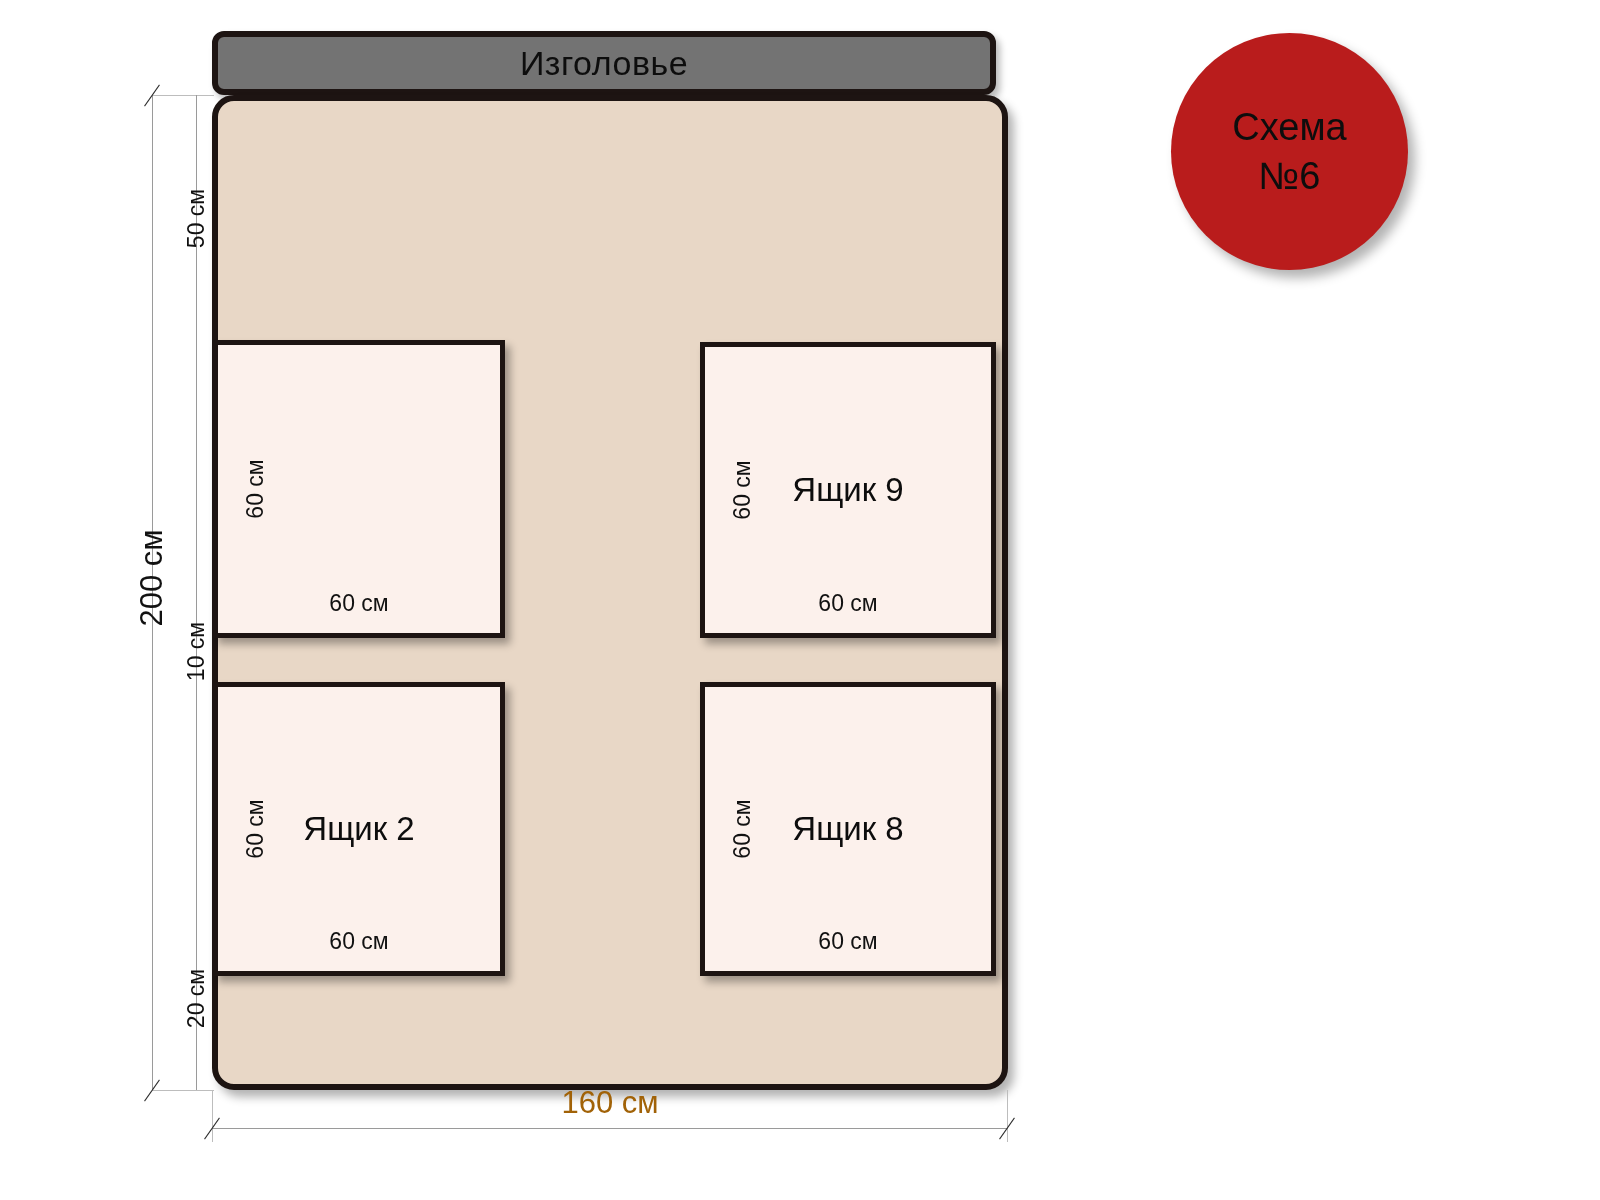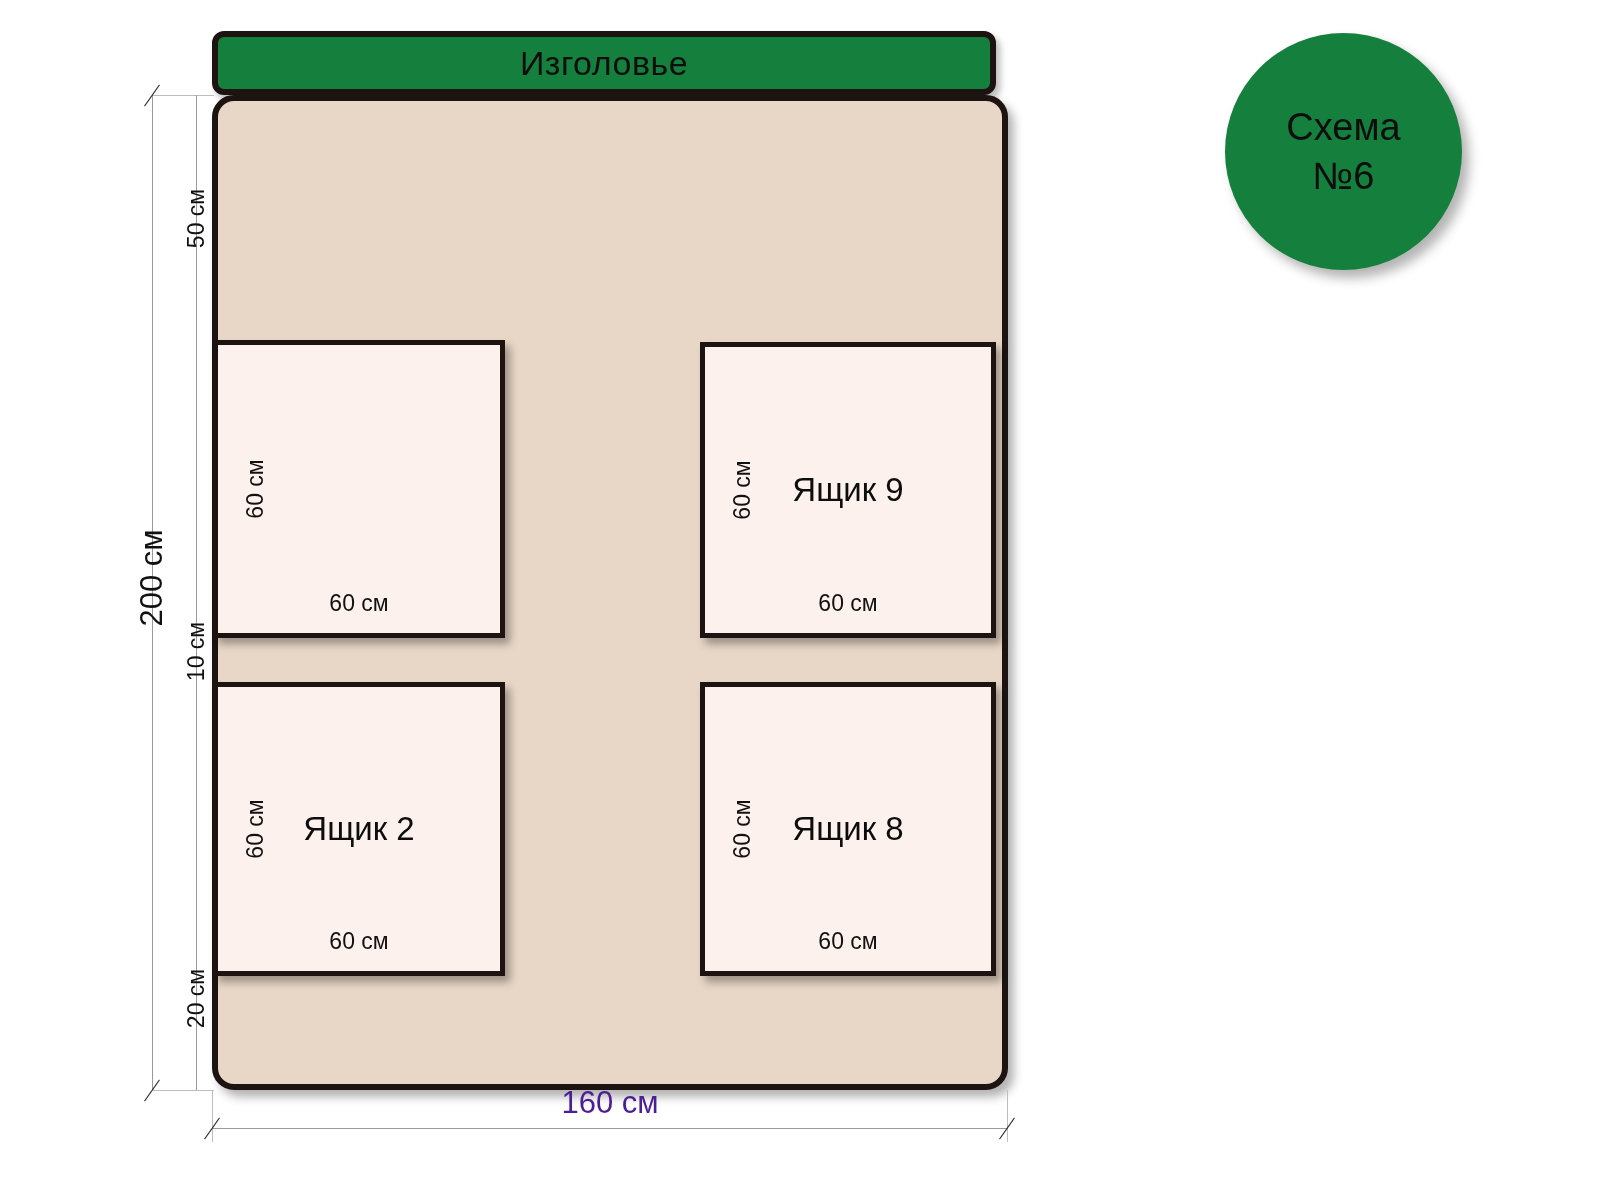--- a/index.html
+++ b/index.html
@@ -23,21 +23,21 @@
     height: 1200px;
   }
 
   
   .headboard {
     position: absolute;
     left: 212px;
     top: 31px;
     width: 784px;
     height: 64px;
-    background: #15803d;
+    background: #737373;
     border: 6px solid #1d1412;
     border-radius: 12px;
     box-sizing: border-box;
     display: flex;
     align-items: center;
     justify-content: center;
     box-shadow: 4px 5px 7px rgba(0,0,0,0.28);
   }
   .headboard-label {
     font-size: 34px;
@@ -129,33 +129,33 @@
   .dim-label-v {
     position: absolute;
     white-space: nowrap;
     color: #111111;
     transform-origin: center center;
   }
 
   .dim-label-h {
     position: absolute;
     white-space: nowrap;
-    color: #4c1d95;
+    color: #a16207;
     text-align: center;
   }
 
   
   .badge {
     position: absolute;
-    left: 1225px;
+    left: 1171px;
     top: 33px;
     width: 237px;
     height: 237px;
     border-radius: 50%;
-    background: #15803d;
+    background: #b91c1c;
     display: flex;
     flex-direction: column;
     align-items: center;
     justify-content: center;
     box-shadow: 7px 8px 12px rgba(0,0,0,0.30);
   }
   .badge-line {
     font-size: 38px;
     line-height: 1.28;
     color: #0d0d0d;

